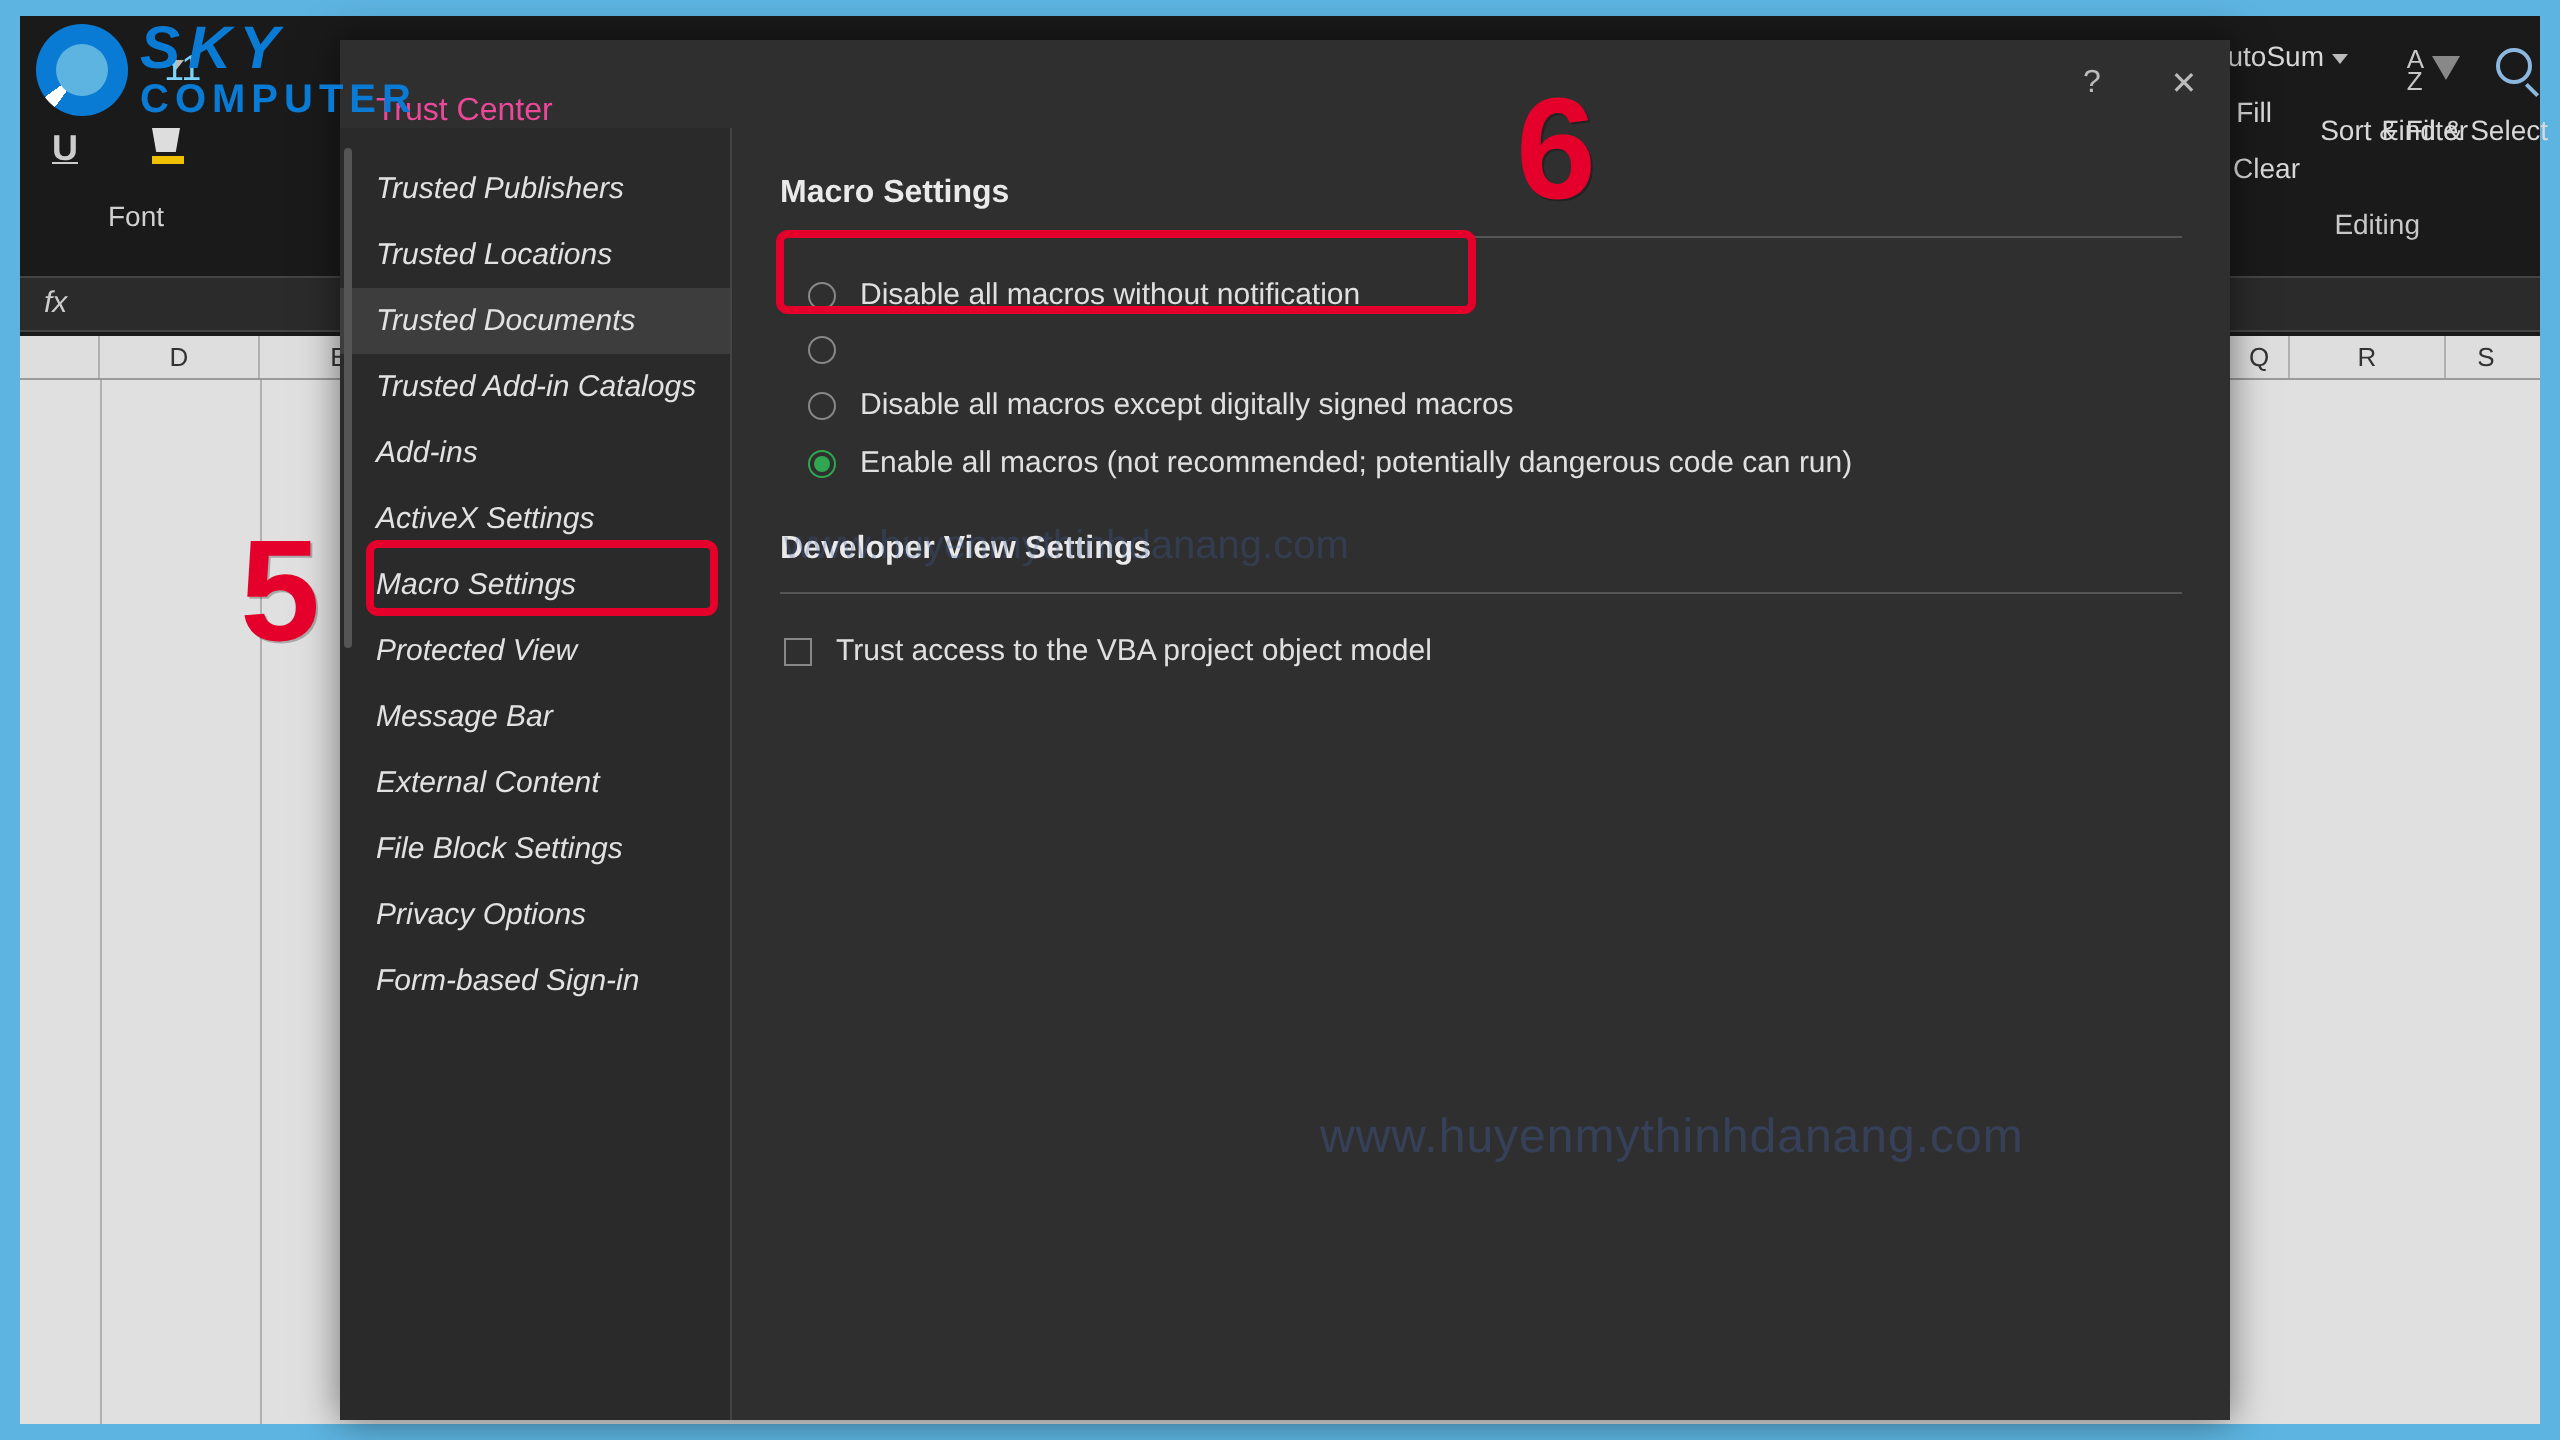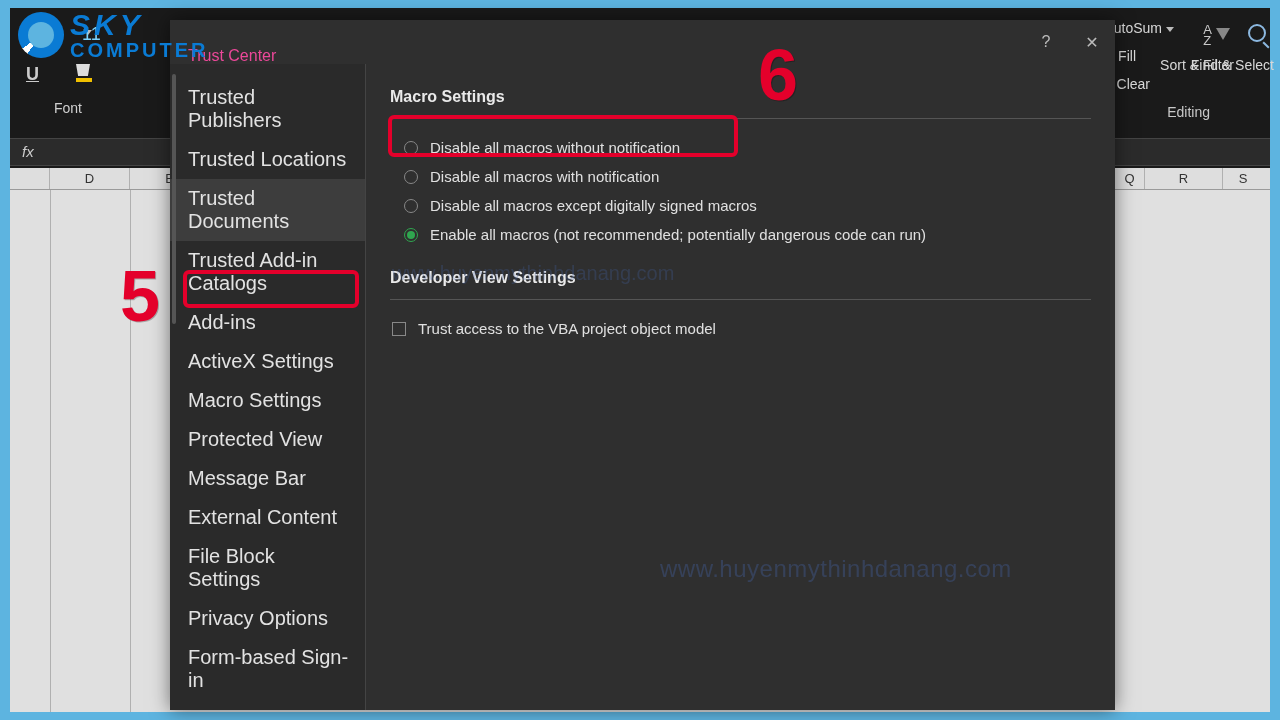--- a/index.html
+++ b/index.html
@@ -81,21 +81,21 @@
   .dialog .titlebar .title { font-size:16px; color:#ec4899;margin-top:27px;}
   .dialog .titlebar .tb-btn { width:46px; height:44px; display:flex;align-items:center;justify-content:center; color:#bbb; font-size:16px;}
   .dialog .titlebar .spacer { flex:1;}
   .dialog .body { position:absolute; top:44px; left:0; right:0; bottom:0; display:flex;}
   .sidebar {
     width:196px; background:#2a2a2a; border-right:1px solid #444;
     padding-top:14px;
     position:relative;
   }
   .sidebar .item {
-    padding:8px 14px 8px 18px; font-size:20px; color:#e2e2e2; cursor:default;
+    padding:8px 14px 8px 18px; font-size:15px; color:#e2e2e2; cursor:default;font-style:italic;
   }
   .sidebar .item.selected { background:#3d3d3d; }
   .sidebar .scroll-thumb { position:absolute; left:2px; top:10px; width:4px; height:250px; background:#555; border-radius:2px;}
   .content {
     flex:1; padding:24px 24px;
   }
   .content h3 { font-size:16px; font-weight:600; color:#eaeaea; margin-bottom:12px;}
   .content .section-line { height:1px; background:#555; margin:6px 0 14px 0;}
   .radio-row { display:flex; align-items:center; gap:12px; padding:6px 12px 6px 14px; font-size:15px; color:#e0e0e0;}
   .radio {
@@ -229,21 +229,20 @@
     <div class="content">
       <h3>Macro Settings</h3>
       <div class="section-line"></div>
 
       <div class="radio-row">
         <span class="radio"></span>
         <span>Disable all macros without notification</span>
       </div>
       <div class="radio-row">
         <span class="radio"></span>
-        <span>Disable all macros with notification</span>
       </div>
       <div class="radio-row">
         <span class="radio"></span>
         <span>Disable all macros except digitally signed macros</span>
       </div>
       <div class="radio-row">
         <span class="radio checked"></span>
         <span>Enable all macros (not recommended; potentially dangerous code can run)</span>
       </div>
 

